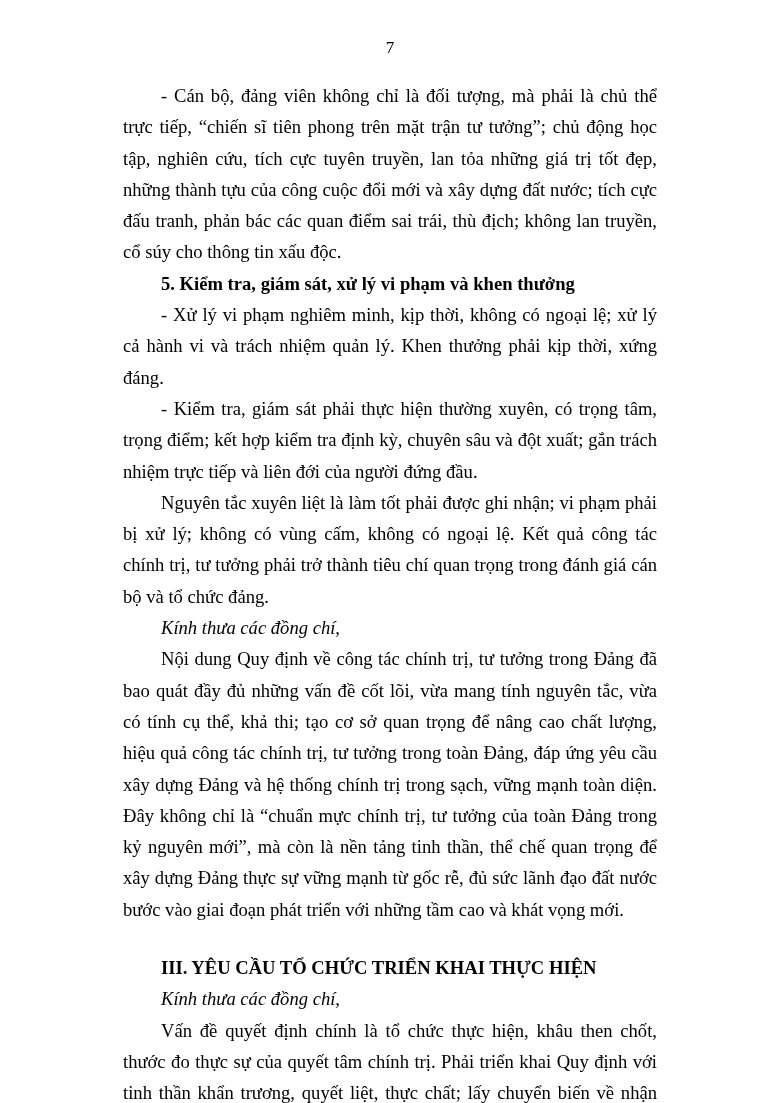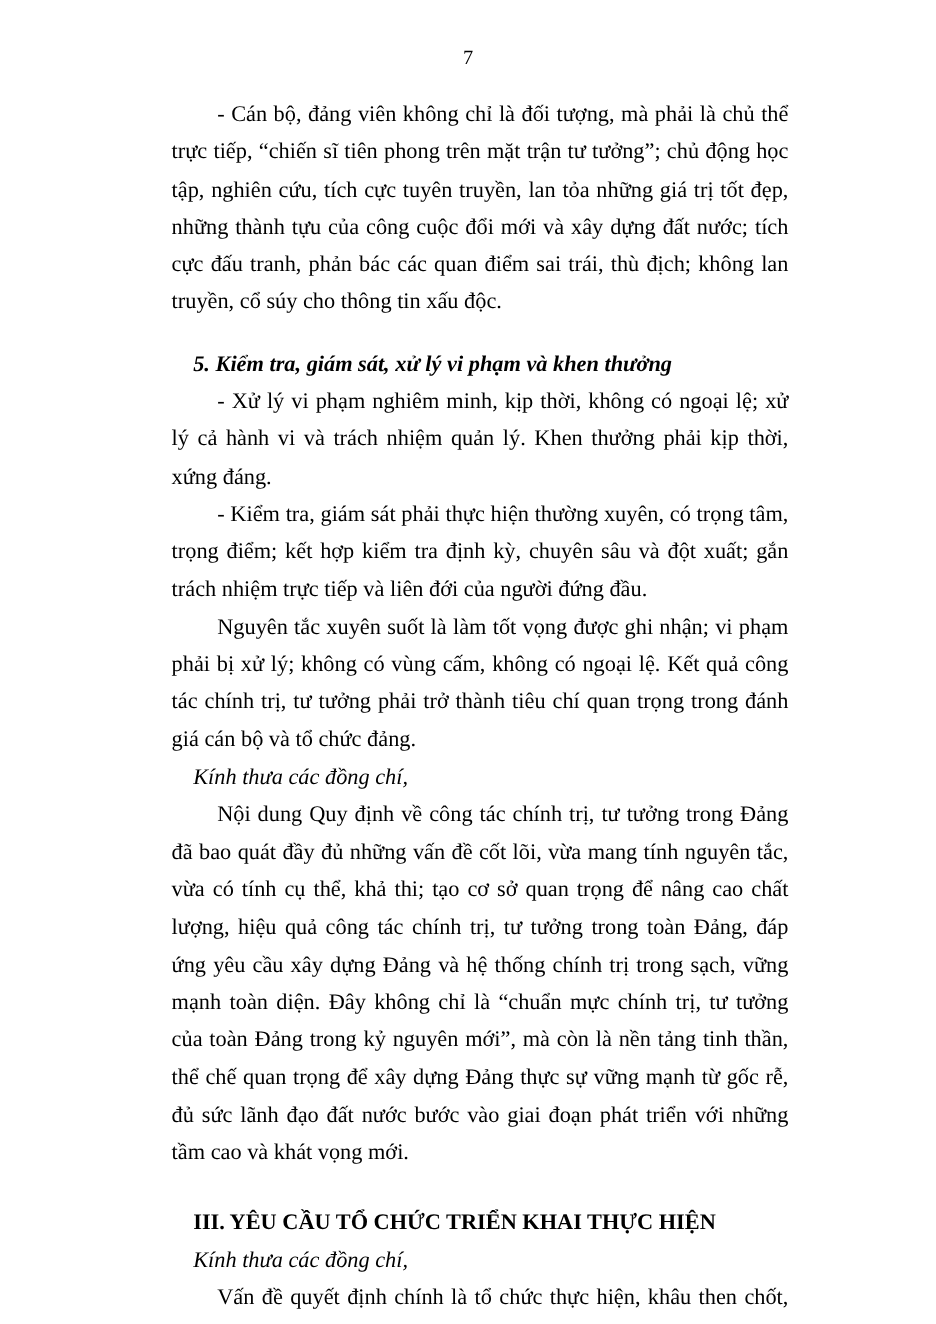--- a/index.html
+++ b/index.html
@@ -38,27 +38,24 @@
   p {
     margin: 0;
     font-size: 18.6px;
     line-height: 31.3px;
     text-align: justify;
     text-justify: inter-word;
     hyphens: none;
   }
   p.indent {
     text-indent: 38px;
-    margin-left: 20px;
   }
   p.heading-num {
     text-indent: 38px;
     font-weight: bold;
-    font-style: italic;
-    margin-top: 20px;
   }
   p.heading-roman {
     text-indent: 38px;
     font-weight: bold;
     margin-top: 27px;
   }
   p.salutation {
     text-indent: 38px;
     font-weight: normal;
     font-style: italic;
@@ -77,21 +74,21 @@
   <div class="content">
 
     <p class="indent">- Cán bộ, đảng viên không chỉ là đối tượng, mà phải là chủ thể trực tiếp, “chiến sĩ tiên phong trên mặt trận tư tưởng”; chủ động học tập, nghiên cứu, tích cực tuyên truyền, lan tỏa những giá trị tốt đẹp, những thành tựu của công cuộc đổi mới và xây dựng đất nước; tích cực đấu tranh, phản bác các quan điểm sai trái, thù địch; không lan truyền, cổ súy cho thông tin xấu độc.</p>
 
     <p class="heading-num">5. Kiểm tra, giám sát, xử lý vi phạm và khen thưởng</p>
 
     <p class="indent">- Xử lý vi phạm nghiêm minh, kịp thời, không có ngoại lệ; xử lý cả hành vi và trách nhiệm quản lý. Khen thưởng phải kịp thời, xứng đáng.</p>
 
     <p class="indent">- Kiểm tra, giám sát phải thực hiện thường xuyên, có trọng tâm, trọng điểm; kết hợp kiểm tra định kỳ, chuyên sâu và đột xuất; gắn trách nhiệm trực tiếp và liên đới của người đứng đầu.</p>
 
-    <p class="indent">Nguyên tắc xuyên suốt là làm tốt vọng được ghi nhận; vi phạm phải bị xử lý; không có vùng cấm, không có ngoại lệ. Kết quả công tác chính trị, tư tưởng phải trở thành tiêu chí quan trọng trong đánh giá cán bộ và tổ chức đảng.</p>
+    <p class="indent">Nguyên tắc xuyên liệt là làm tốt phải được ghi nhận; vi phạm phải bị xử lý; không có vùng cấm, không có ngoại lệ. Kết quả công tác chính trị, tư tưởng phải trở thành tiêu chí quan trọng trong đánh giá cán bộ và tổ chức đảng.</p>
 
     <p class="salutation">Kính thưa các đồng chí,</p>
 
     <p class="indent">Nội dung Quy định về công tác chính trị, tư tưởng trong Đảng đã bao quát đầy đủ những vấn đề cốt lõi, vừa mang tính nguyên tắc, vừa có tính cụ thể, khả thi; tạo cơ sở quan trọng để nâng cao chất lượng, hiệu quả công tác chính trị, tư tưởng trong toàn Đảng, đáp ứng yêu cầu xây dựng Đảng và hệ thống chính trị trong sạch, vững mạnh toàn diện. Đây không chỉ là “chuẩn mực chính trị, tư tưởng của toàn Đảng trong kỷ nguyên mới”, mà còn là nền tảng tinh thần, thể chế quan trọng để xây dựng Đảng thực sự vững mạnh từ gốc rễ, đủ sức lãnh đạo đất nước bước vào giai đoạn phát triển với những tầm cao và khát vọng mới.</p>
 
     <p class="heading-roman">III. YÊU CẦU TỔ CHỨC TRIỂN KHAI THỰC HIỆN</p>
 
     <p class="salutation">Kính thưa các đồng chí,</p>
 
     <p class="indent">Vấn đề quyết định chính là tổ chức thực hiện, khâu then chốt, thước đo thực sự của quyết tâm chính trị. Phải triển khai Quy định với tinh thần khẩn trương, quyết liệt, thực chất; lấy chuyển biến về nhận thức, hành động và kết quả cụ thể của tổ chức đảng, cán bộ, đảng viên làm thước đo hiệu quả. Vì thế, cần tập trung thực hiện tốt các nội dung sau:</p>

